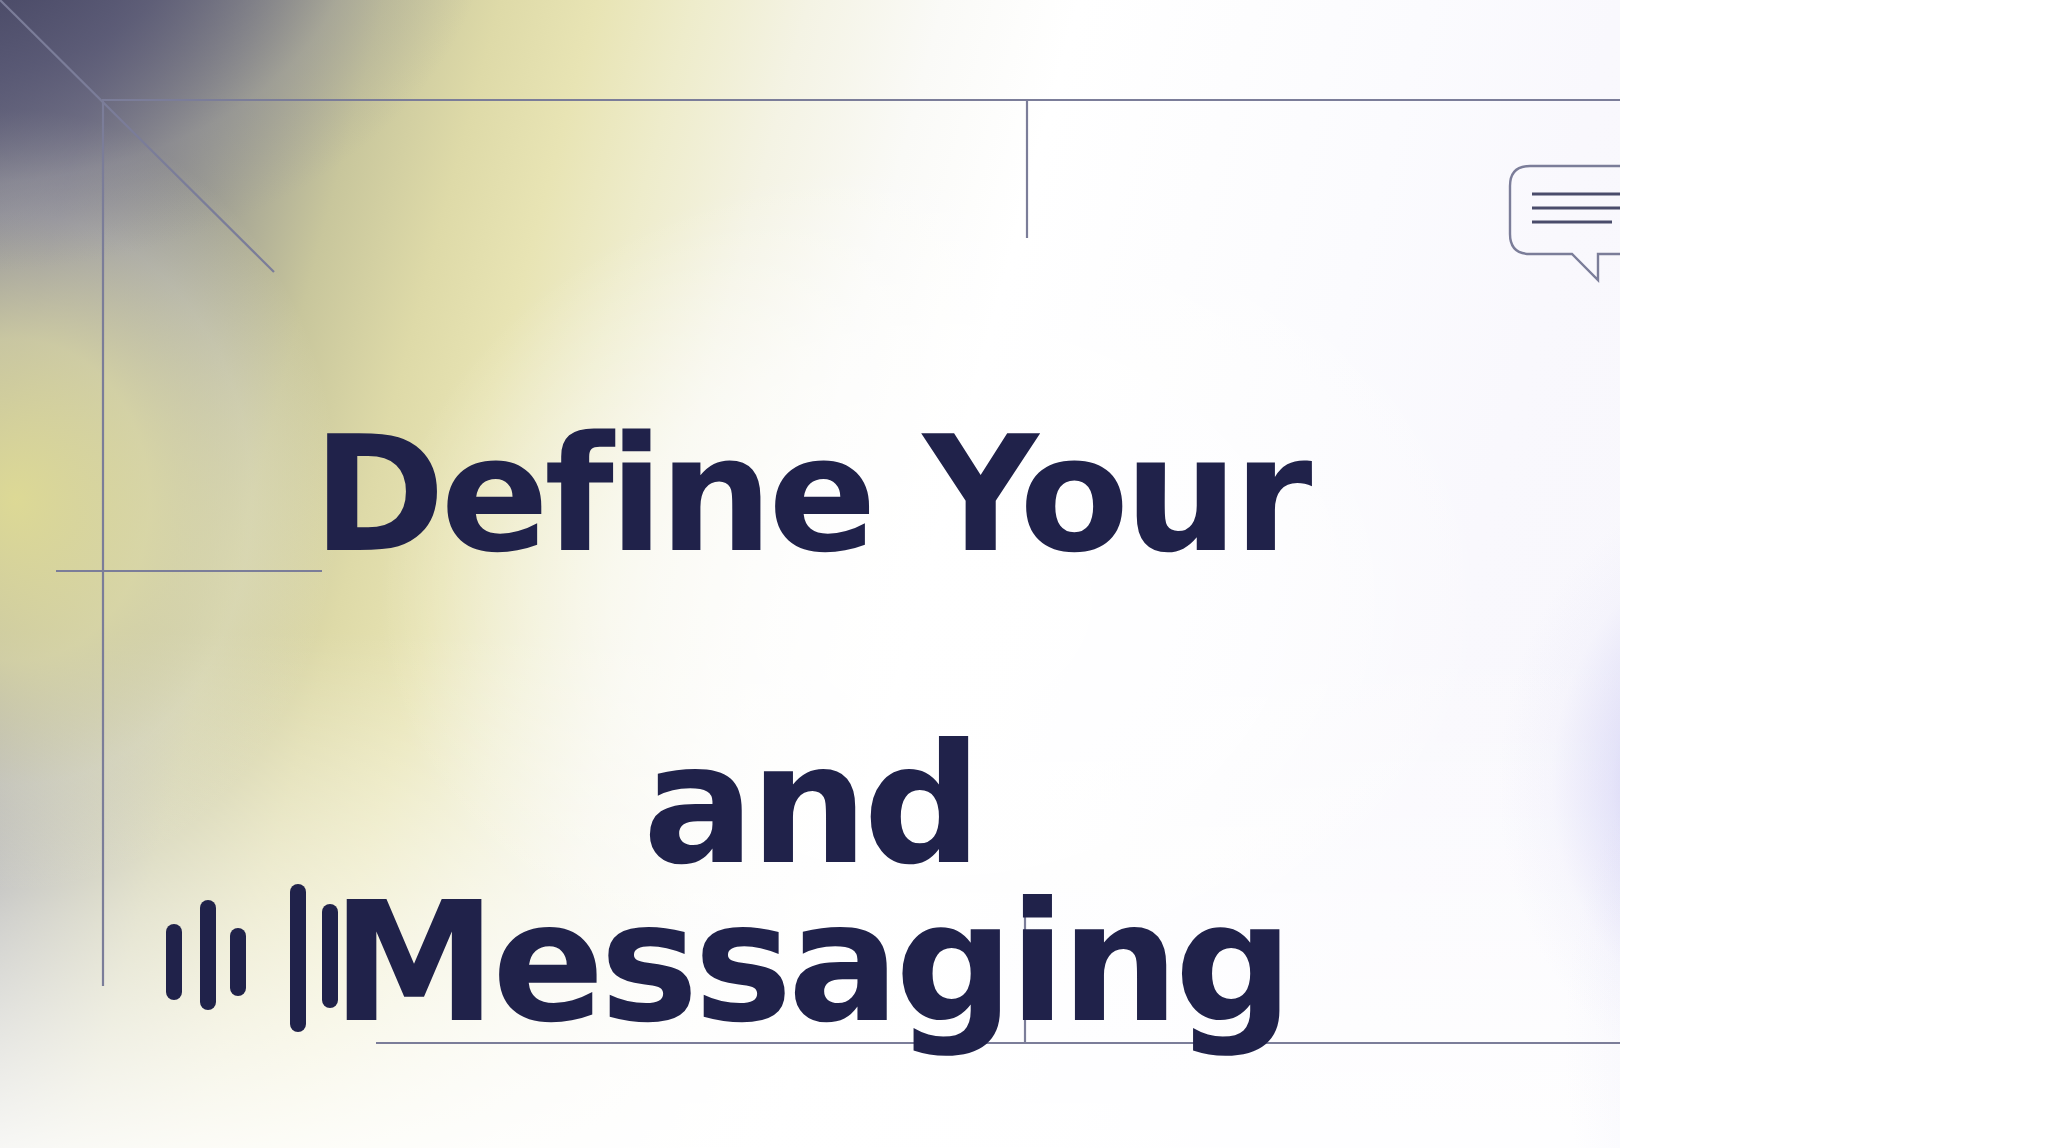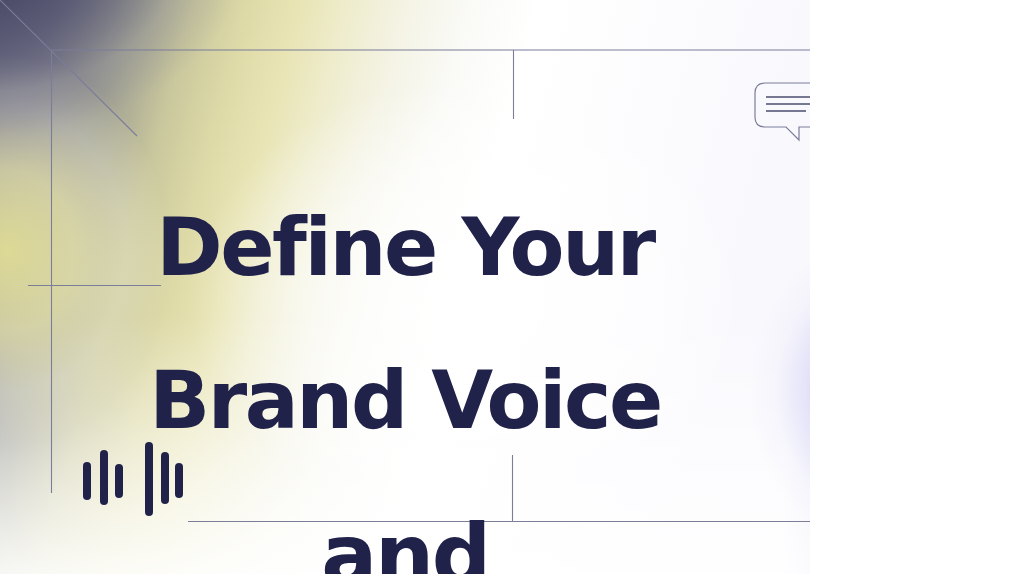--- a/index.html
+++ b/index.html
@@ -179,17 +179,16 @@
       <rect x="100" y="450" width="8" height="55" rx="4"></rect>
       <rect x="115" y="464" width="8" height="34" rx="4"></rect>
       <rect x="145" y="442" width="8" height="74" rx="4"></rect>
       <rect x="161" y="452" width="8" height="52" rx="4"></rect>
       <rect x="175" y="463" width="8" height="35" rx="4"></rect>
     </g>
   </svg>
 
   <h1 class="headline">
     <span class="l1">Define Your</span>
-    <span class="l2">Brand Voice</span>
     <span class="l3">and Messaging</span>
   </h1>
 
 </div>
 
 </body></html>

